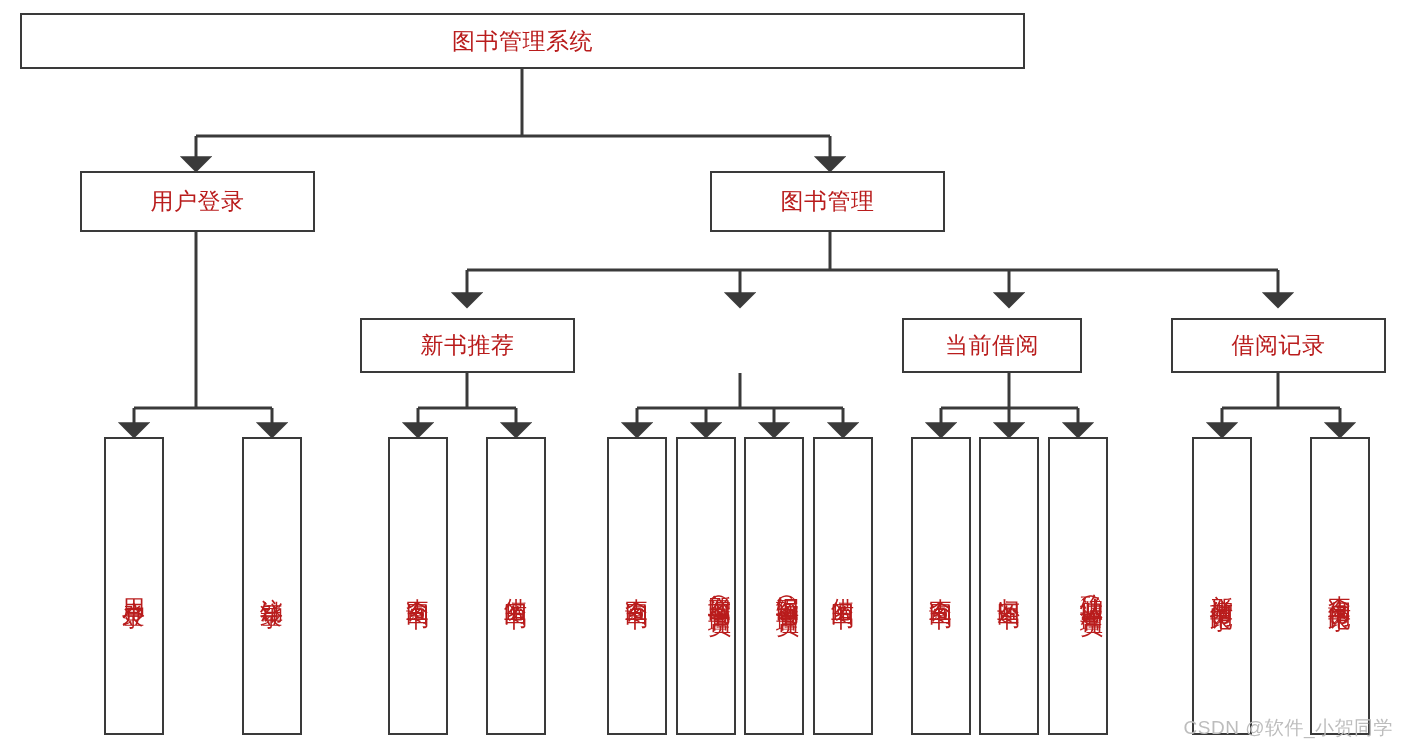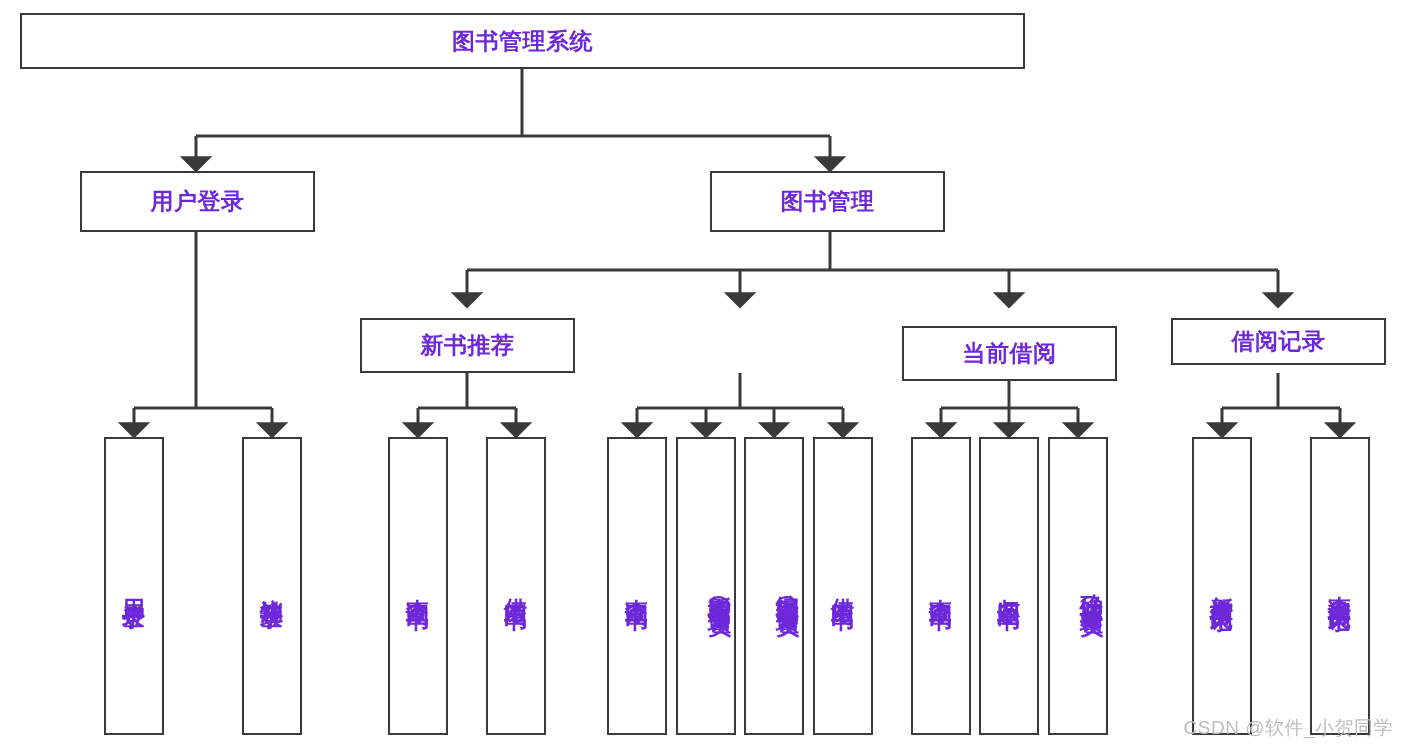--- a/index.html
+++ b/index.html
@@ -24,28 +24,27 @@
     top: 0;
     width: 1405px;
     height: 747px;
     pointer-events: none;
   }
   .node {
     position: absolute;
     box-sizing: border-box;
     border: 2.5px solid #3a3a3a;
     background: #ffffff;
-    color: #6d28d9;
+    color: #b91c1c;
     display: flex;
     align-items: center;
     justify-content: center;
     text-align: center;
     line-height: 1.22;
     white-space: pre;
-    font-weight: bold;
   }
   .node.horiz {
     font-size: 23px;
     letter-spacing: 0.5px;
   }
   .node.vert {
     font-size: 23px;
     writing-mode: vertical-rl;
     text-orientation: upright;
     letter-spacing: 3px;
@@ -128,23 +127,23 @@
 
   <div class="node horiz" style="left:20px; top:13px; width:1005px; height:56px;">图书管理系统</div>
 
   <div class="node horiz" style="left:80px; top:171px; width:235px; height:61px;">用户登录</div>
 
   <div class="node horiz" style="left:360px; top:318px; width:215px; height:55px;">新书推荐</div>
 
   <div class="node horiz" style="left:710px; top:171px; width:235px; height:61px;">图书管理</div>
 
 
-  <div class="node horiz" style="left:902px; top:318px; width:215px; height:55px;margin-top:8px;">当前借阅</div>
+  <div class="node horiz" style="left:902px; top:318px; width:180px; height:55px;">当前借阅</div>
 
-  <div class="node horiz" style="left:1171px; top:318px; width:215px; height:47px;">借阅记录</div>
+  <div class="node horiz" style="left:1171px; top:318px; width:215px; height:55px;">借阅记录</div>
 
   <div class="node vert pad-short" style="left:104px; top:437px; width:60px; height:298px;">用户登录</div>
 
   <div class="node vert pad-short" style="left:242px; top:437px; width:60px; height:298px;">注销登录</div>
 
   <div class="node vert pad-short" style="left:388px; top:437px; width:60px; height:298px;">查询图书</div>
 
   <div class="node vert pad-short" style="left:486px; top:437px; width:60px; height:298px;">借阅图书</div>
 
   <div class="node vert pad-short" style="left:607px; top:437px; width:60px; height:298px;">查询图书</div>

